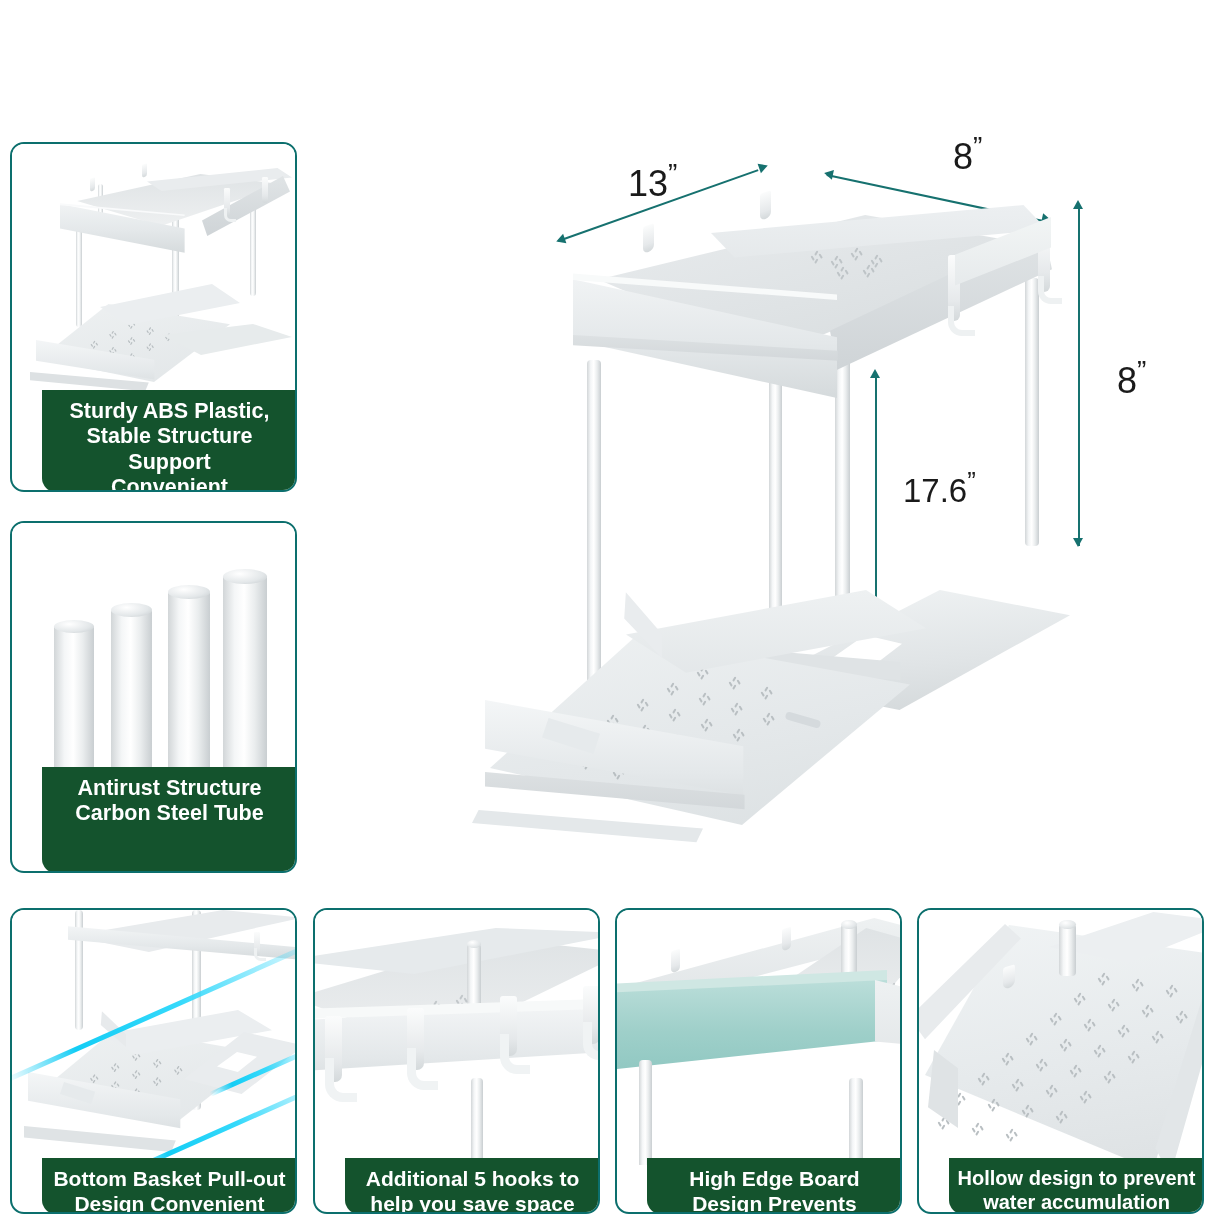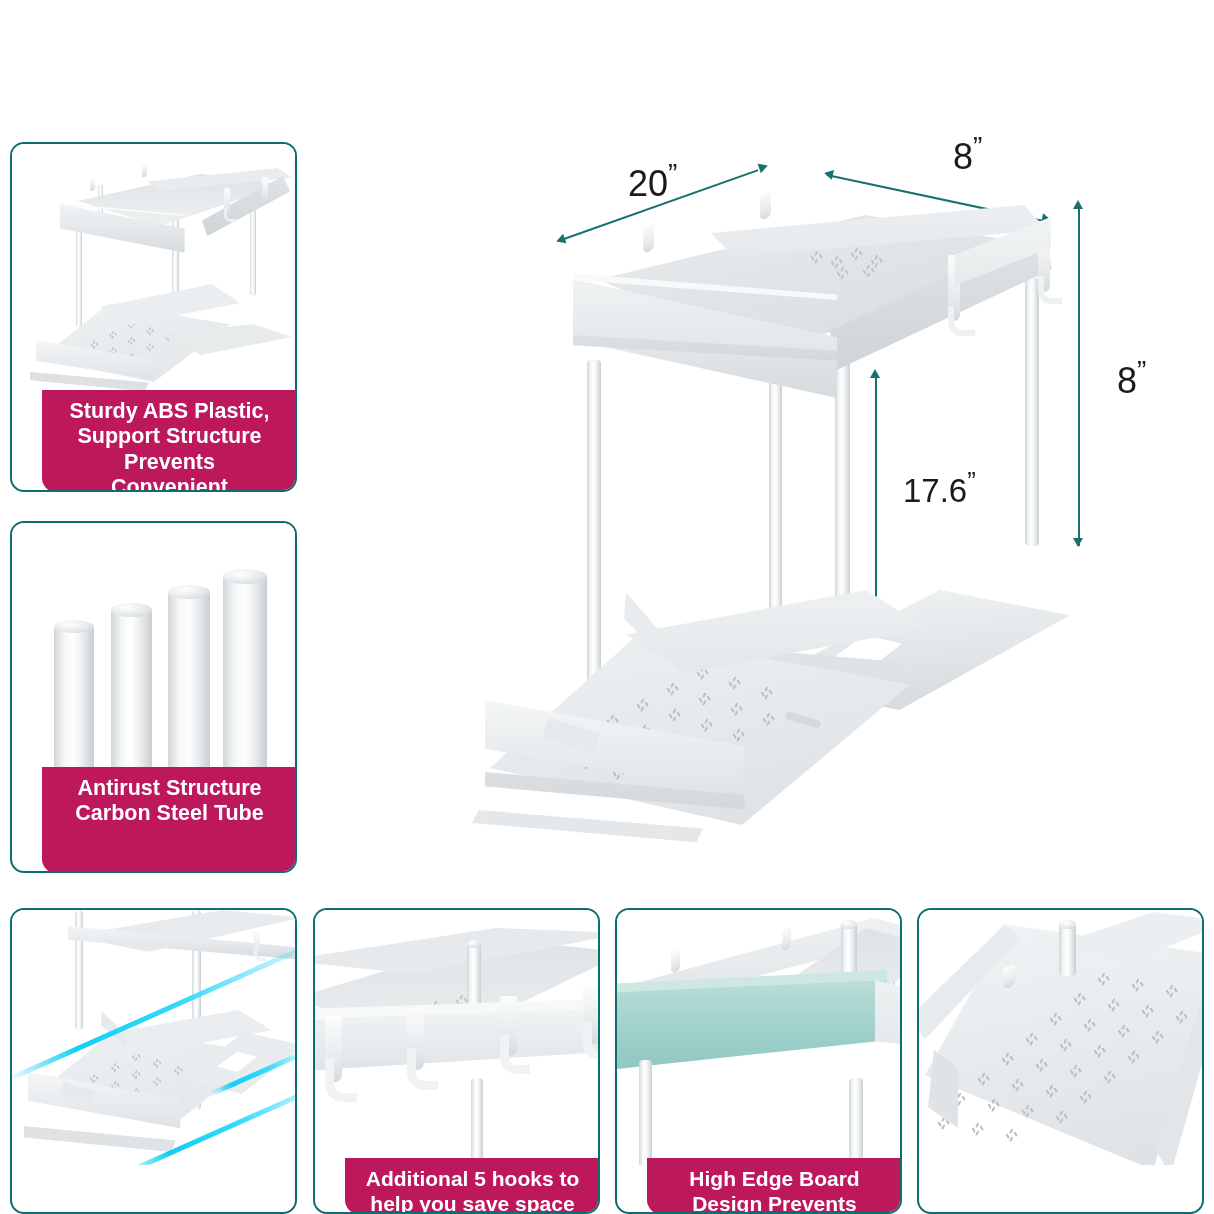--- a/index.html
+++ b/index.html
@@ -23,21 +23,21 @@
   }
   .card-photo {
     position: absolute;
     left: 0; right: 0; top: 0;
     overflow: hidden;
     background: #ffffff;
   }
   .card-label {
     position: absolute;
     left: -2px; right: -2px; bottom: -2px;
-    background: #be185d;
+    background: #14532d;
     color: #ffffff;
     font-weight: bold;
     text-align: center;
     line-height: 1.18;
     padding: 9px 6px 10px 6px;
     border-radius: 0 0 14px 14px;
     margin-left: 32px;
   }
 
   
@@ -139,21 +139,21 @@
 </style>
 </head>
 <body>
 
 <div id="hero">
 
   <div class="dim-line" style="left:128px; top:120px; width:212px; height:1.6px; transform: rotate(-19.5deg);"></div>
   <div class="arrow-head" style="left:126px; top:115px; border-width:5px 9px 5px 0; border-color:transparent #16716f transparent transparent; transform:rotate(-19.5deg);"></div>
   <div class="arrow-head" style="left:329px; top:42px; border-width:5px 0 5px 9px; border-color:transparent transparent transparent #16716f; transform:rotate(-19.5deg);"></div>
   <div class="dim-text" style="left:198px; top:38px;">
-    <span>20</span><sup>”</sup>
+    <span>13</span><sup>”</sup>
   </div>
 
   <div class="dim-line" style="left:397px; top:54px; width:224px; height:1.6px; transform: rotate(12deg);"></div>
   <div class="arrow-head" style="left:394px; top:49px; border-width:5px 9px 5px 0; border-color:transparent #16716f transparent transparent; transform:rotate(12deg);"></div>
   <div class="arrow-head" style="left:612px; top:94px; border-width:5px 0 5px 9px; border-color:transparent transparent transparent #16716f; transform:rotate(12deg);"></div>
   <div class="dim-text" style="left:523px; top:11px;">
     <span>8</span><sup>”</sup>
   </div>
 
   <div class="dim-line" style="left:648px; top:84px; width:1.6px; height:342px;"></div>
@@ -529,21 +529,21 @@
       <div class="face face-front" style="left:24px; top:196px; width:185px; height:52px;
             clip-path: polygon(0% 0%, 64% 38%, 64% 76%, 0% 40%); border-radius:0 0 4px 4px;"></div>
       <div class="face" style="left:150px; top:180px; width:130px; height:50px;
             clip-path: polygon(0% 22%, 70% 0%, 100% 26%, 30% 62%); background:#e7ebec;"></div>
       <div class="face" style="left:18px; top:228px; width:180px; height:26px;
             clip-path: polygon(0% 0%, 66% 40%, 64% 74%, 0% 32%); background:#dde1e3;"></div>
     </div>
   </div>
   <div class="card-label">
     <div>Sturdy ABS Plastic,</div>
-    <div>Support Structure Prevents</div>
+    <div>Stable Structure Support</div>
     <div>Convenient</div>
   </div>
 </div>
 
 <div class="card" id="card-steel">
   <div class="card-photo">
     <div class="prod">
       <div class="tube" style="left:42px;  top:103px; width:40px; height:148px; border-radius:2px;"></div>
       <div class="tube-cap" style="left:42px; top:97px; width:40px; height:13px;"></div>
       <div class="tube" style="left:99px;  top:87px;  width:41px; height:164px; border-radius:2px;"></div>
@@ -669,20 +669,24 @@
             clip-path: polygon(50% 0%, 100% 24%, 52% 100%, 0% 72%); background:#ffffff;"></div>
 
       <div class="face" style="left:12px; top:216px; width:230px; height:36px;
             clip-path: polygon(0% 0%, 66% 40%, 64% 72%, 0% 32%); background:#dfe3e5;"></div>
 
       <div class="slide-line" style="left:-6px; top:168px; width:345px; transform: rotate(-24deg);"></div>
       <div class="slide-line" style="left:110px; top:262px; width:230px; transform: rotate(-24deg);"></div>
       <div class="slide-line" style="left:198px; top:182px; width:110px; transform: rotate(-24deg);"></div>
     </div>
   </div>
+  <div class="card-label">
+    <div>Bottom Basket Pull-out</div>
+    <div>Design Convenient</div>
+  </div>
 </div>
 
 <div class="card card-bottom" id="card-hooks">
   <div class="card-photo">
     <div class="prod">
 
       <div class="face face-inner" style="left:-20px; top:28px; width:330px; height:120px;
             clip-path: polygon(0% 50%, 60% 0%, 100% 12%, 40% 92%);"></div>
 
       <div class="face" style="left:-30px; top:18px; width:340px; height:62px;
@@ -1041,13 +1045,17 @@
             <i></i>
             <i></i>
           </div>
       </div>
 
       <div class="face" style="left:-6px; top:140px; width:150px; height:130px;
             clip-path: polygon(14% 0%, 30% 14%, 30% 60%, 10% 44%);
             background:#dfe3e5;"></div>
     </div>
   </div>
+  <div class="card-label">
+    <div>Hollow design to prevent</div>
+    <div>water accumulation</div>
+  </div>
 </div>
 
 </body></html>

